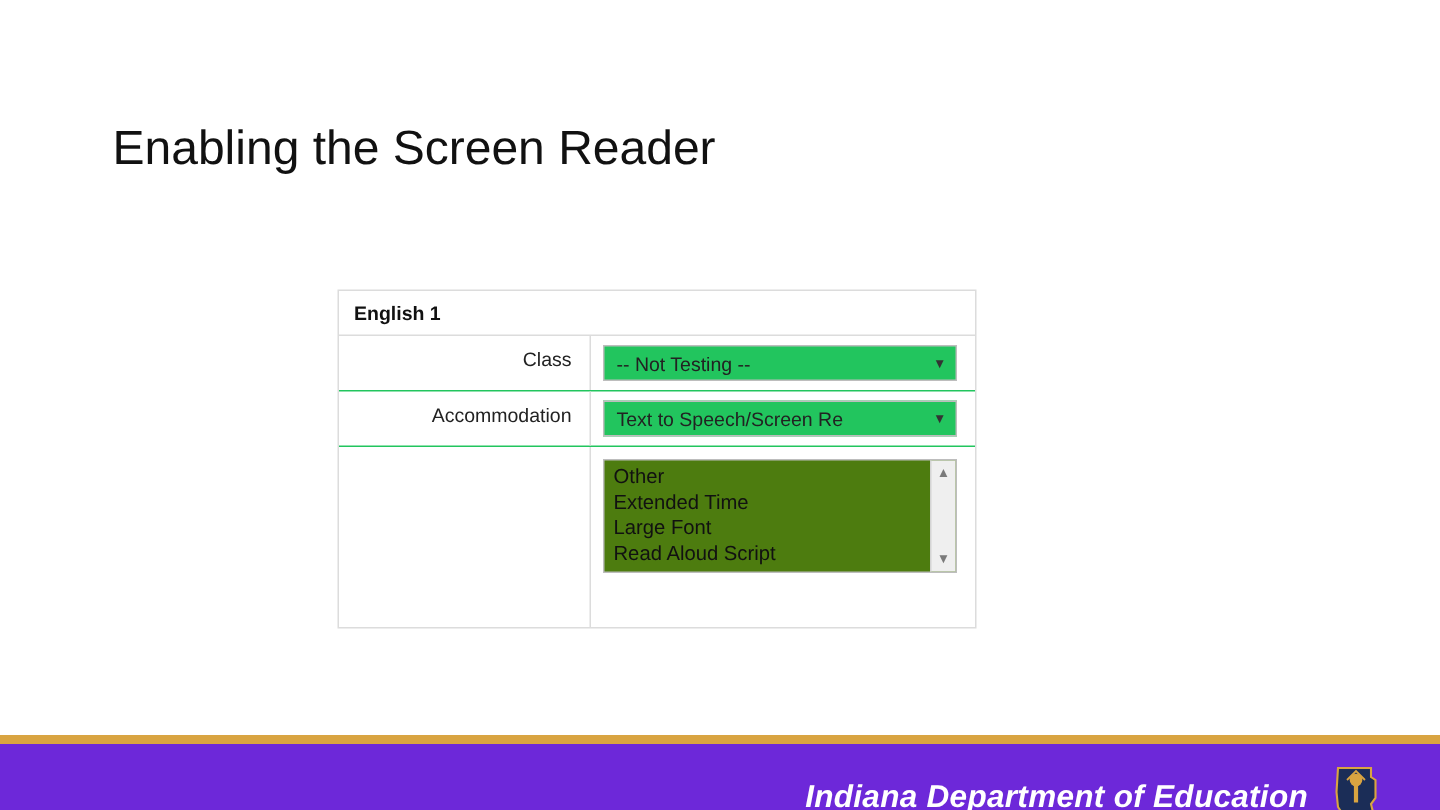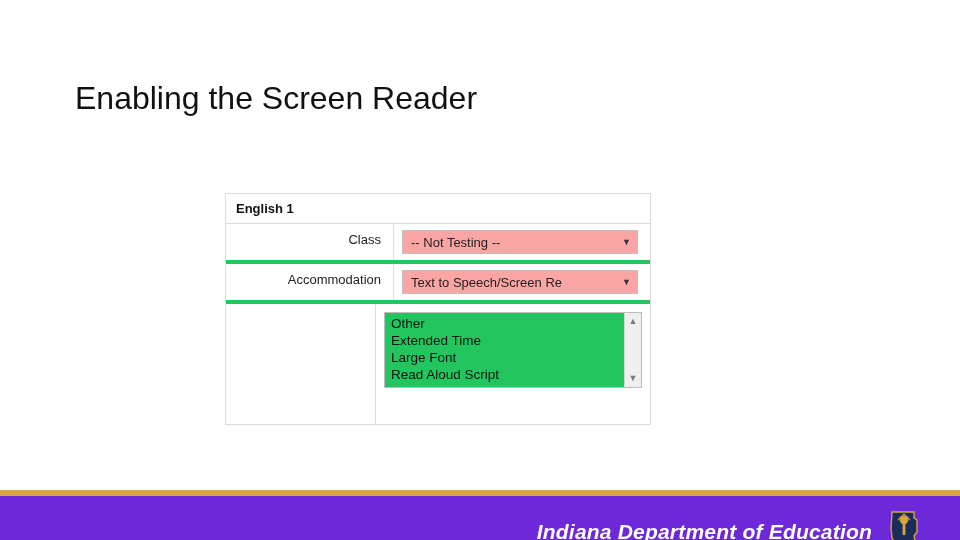--- a/index.html
+++ b/index.html
@@ -31,59 +31,59 @@
       font-size: 13px;
       color: #111;
     }
     .panel-header {
       padding: 7px 10px;
       font-weight: bold;
       border-bottom: 1px solid #dcdcdc;
     }
     .panel-row {
       display: flex;
-      border-bottom: 4px solid #22c55e;
+      border-bottom: 1px solid #22c55e;
     }
     .panel-row:last-child { border-bottom: none; }
     .row-label {
       width: 168px;
       min-height: 34px;
       border-right: 1px solid #dcdcdc;
       display: flex;
       align-items: flex-start;
       justify-content: flex-end;
       padding: 8px 12px 4px 4px;
       color: #222;
     }
     .row-field {
       flex: 1;
       padding: 6px 8px;
     }
     .faux-select {
       width: 236px;
       height: 24px;
       border: 1px solid #bdbdbd;
-      background: #fca5a5;
+      background: #22c55e;
       display: flex;
       align-items: center;
       justify-content: space-between;
       padding: 0 6px 0 8px;
       font-size: 13px;
       color: #222;
       cursor: pointer;
     }
     .caret {
       font-size: 9px;
       color: #333;
     }
     .listbox-wrap {
-      width: 258px;
+      width: 236px;
       display: flex;
       border: 1px solid #bdbdbd;
-      background: #22c55e;
+      background: #4d7c0f;
     }
     .listbox {
       flex: 1;
       padding: 2px 6px 4px 6px;
     }
     .listbox .opt {
       font-size: 13.5px;
       color: #111;
       padding: 1px 0;
       white-space: nowrap;

